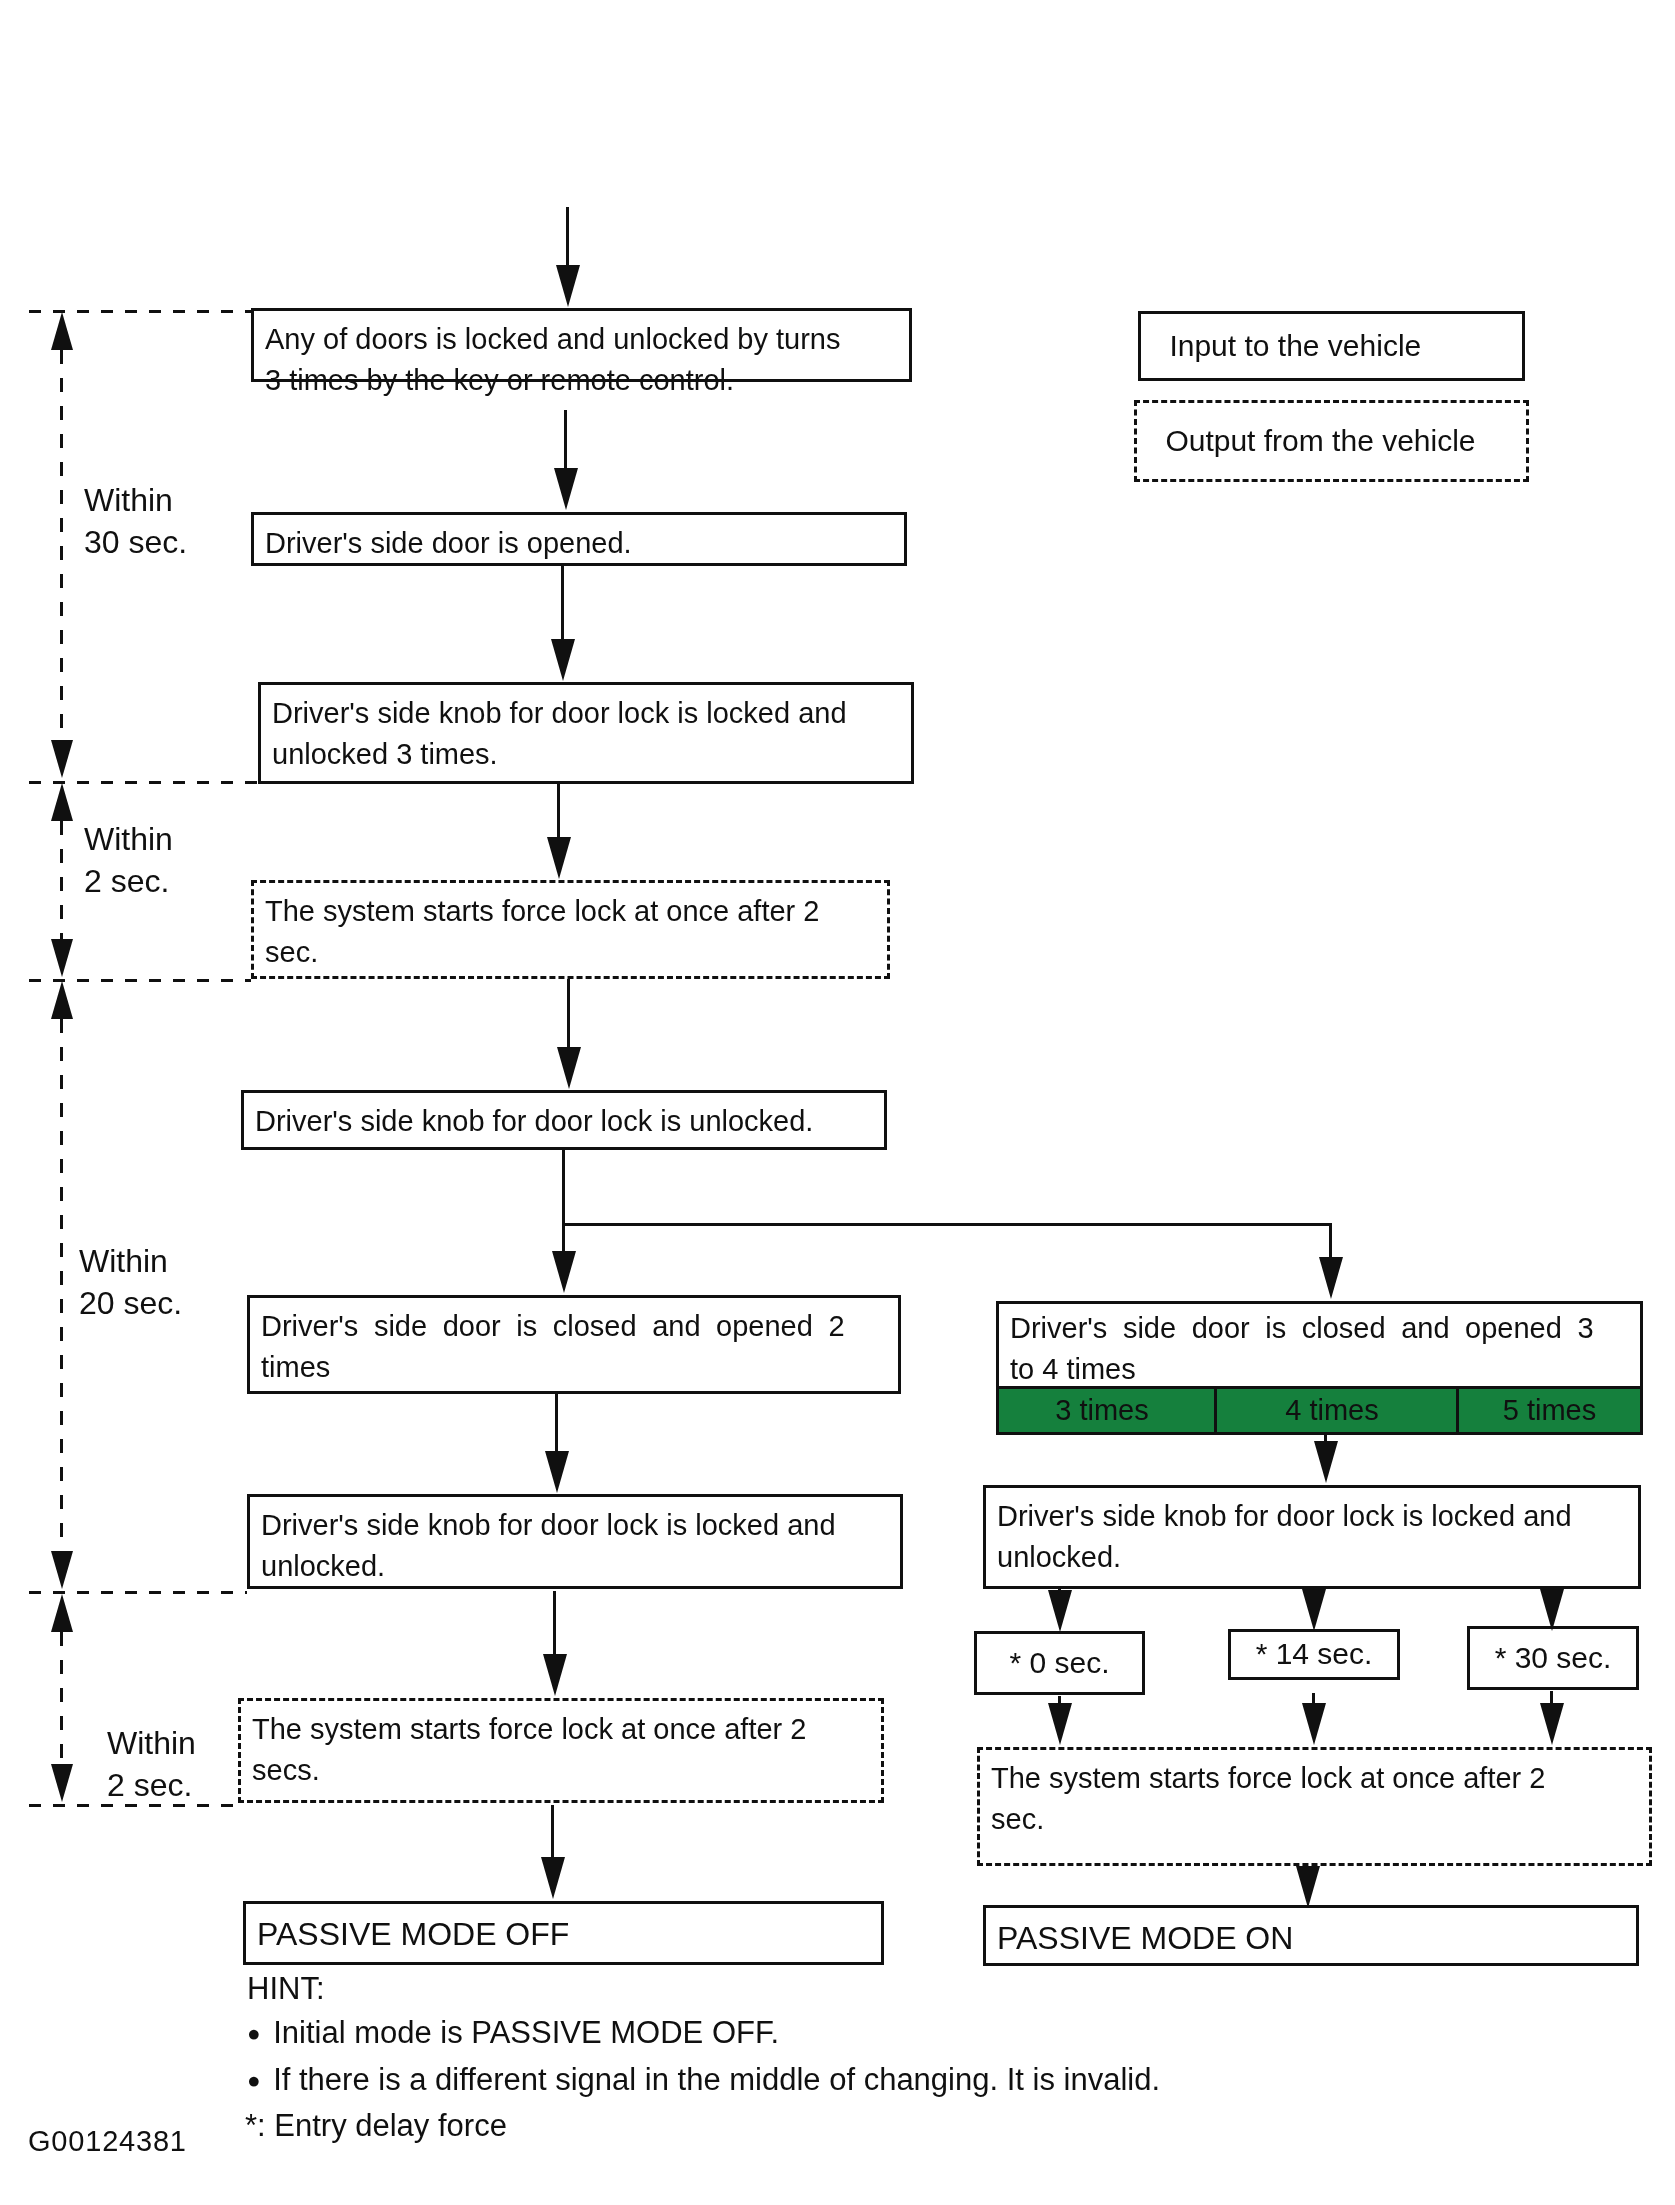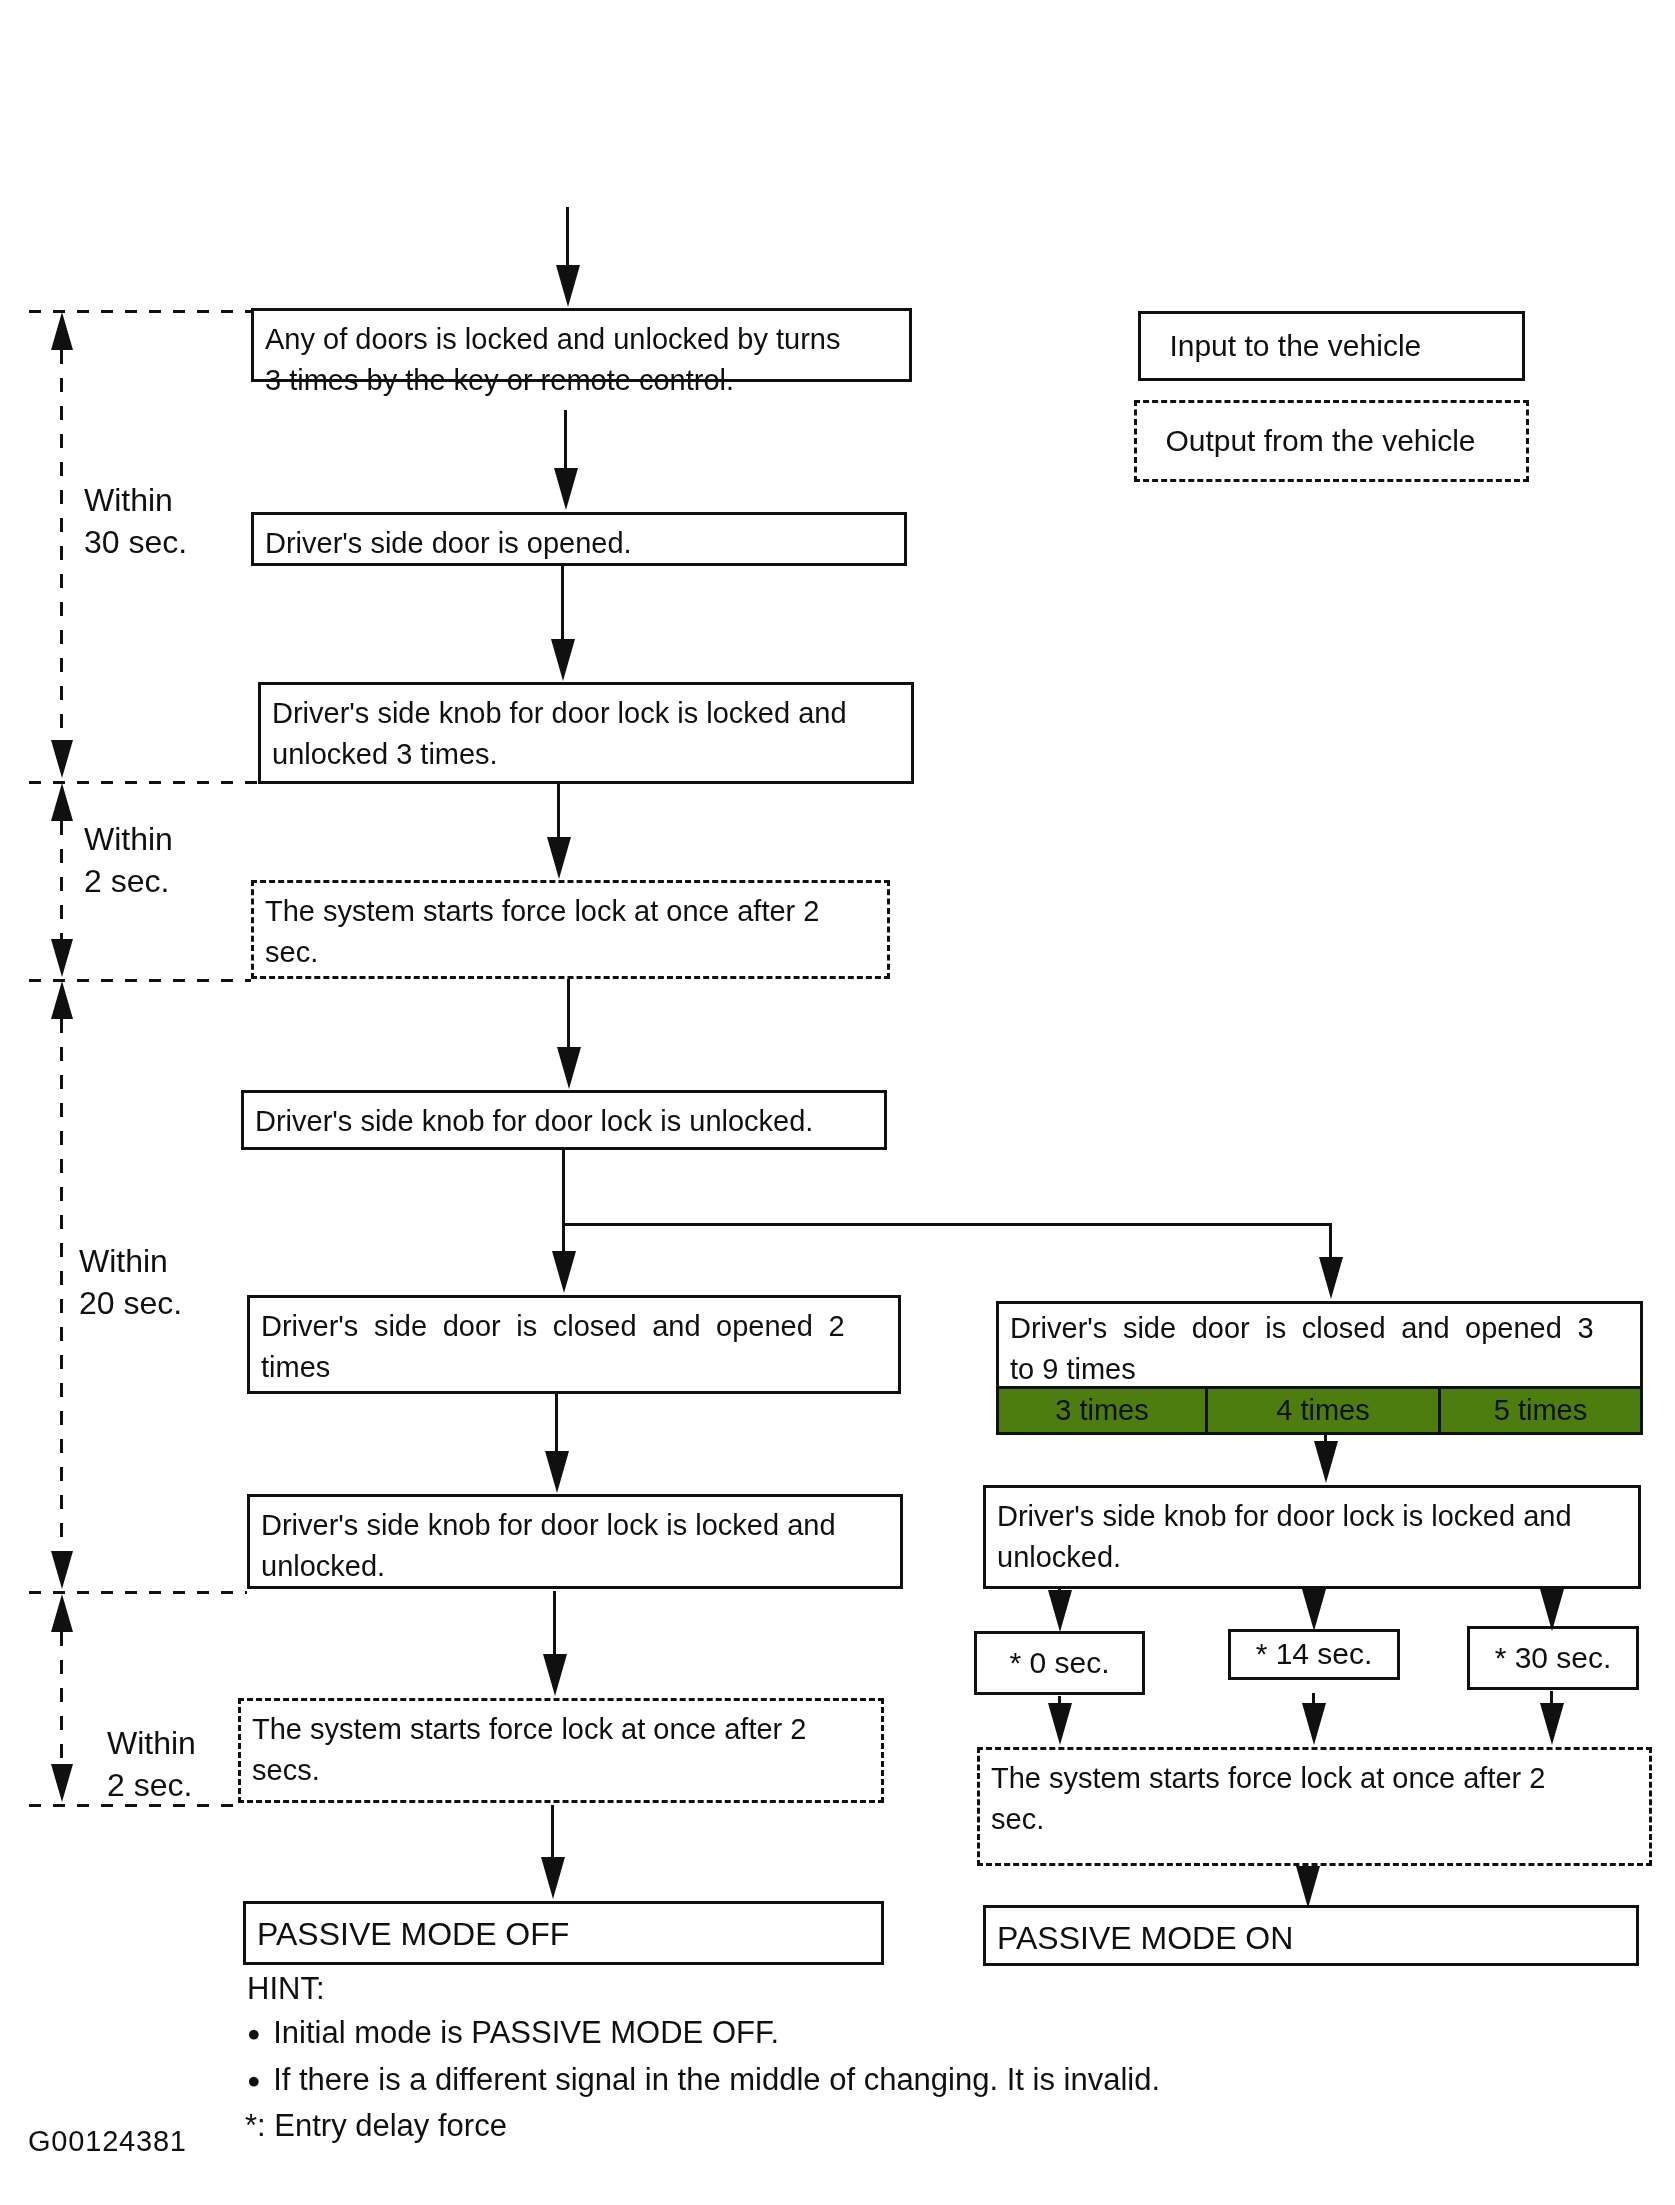--- a/index.html
+++ b/index.html
@@ -23,21 +23,21 @@
   .ahead{width:0;height:0;border-left:12.5px solid transparent;border-right:12.5px solid transparent;border-top:42px solid #101010;}
   .hline{position:absolute;height:3.3px;background:#101010;}
   
   .rail{position:absolute;height:3.3px;background:repeating-linear-gradient(90deg,#101010 0 12.5px,transparent 12.5px 24px);}
   .tseg{position:absolute;width:23.4px;display:flex;flex-direction:column;align-items:center;}
   .tseg .dline{width:3.3px;flex:1 1 auto;background:repeating-linear-gradient(180deg,#101010 0 14.2px,transparent 14.2px 28px);}
   .tri-up{width:0;height:0;border-left:11px solid transparent;border-right:11px solid transparent;border-bottom:38px solid #101010;}
   .tri-down{width:0;height:0;border-left:11px solid transparent;border-right:11px solid transparent;border-top:38px solid #101010;}
   .tlabel{position:absolute;font-size:32px;line-height:1.32;white-space:pre-line;}
   
-  .times-row{position:absolute;box-sizing:border-box;border:3.3px solid #101010;display:flex;background:#4d7c0f;}
+  .times-row{position:absolute;box-sizing:border-box;border:3.3px solid #101010;display:flex;background:#15803d;gap:9px;}
   .tcell{display:flex;align-items:center;justify-content:center;font-size:29px;border-left:3.3px solid #101010;box-sizing:border-box;}
   .tcell:first-child{border-left:none;}
   
   .hint-title{position:absolute;font-size:31px;}
   .hint-line{position:absolute;font-size:31px;display:flex;align-items:baseline;}
   .bullet{font-size:22.6px;margin-right:12.5px;transform:translateY(-2.5px);}
   .footnote{position:absolute;font-size:31px;}
   .figid{position:absolute;font-size:29px;letter-spacing:0.8px;}
 </style>
 </head>
@@ -64,21 +64,21 @@
 
   <div class="node" style="left:247px;top:1494px;width:656px;height:95px;">Driver's side knob for door lock is locked and
 unlocked.</div>
 
   <div class="node dashedbox" style="left:238px;top:1698px;width:646px;height:105px;">The system starts force lock at once after 2
 secs.</div>
 
   <div class="node nowrap big" style="left:243px;top:1901px;width:641px;height:64px;">PASSIVE MODE OFF</div>
 
   <div class="node spread" style="left:996px;top:1301px;width:647px;height:89px;padding-top:4.2px;">Driver's side door is closed and opened 3
-to 9 times</div>
+to 4 times</div>
 
   <div class="times-row" style="left:996px;top:1386px;width:647px;height:49px;">
     <div class="tcell" style="width:206px;">3 times</div>
     <div class="tcell" style="width:233px;">4 times</div>
     <div class="tcell" style="flex:1;">5 times</div>
   </div>
 
   <div class="node" style="left:983px;top:1485px;width:658px;height:104px;">Driver's side knob for door lock is locked and
 unlocked.</div>
 

